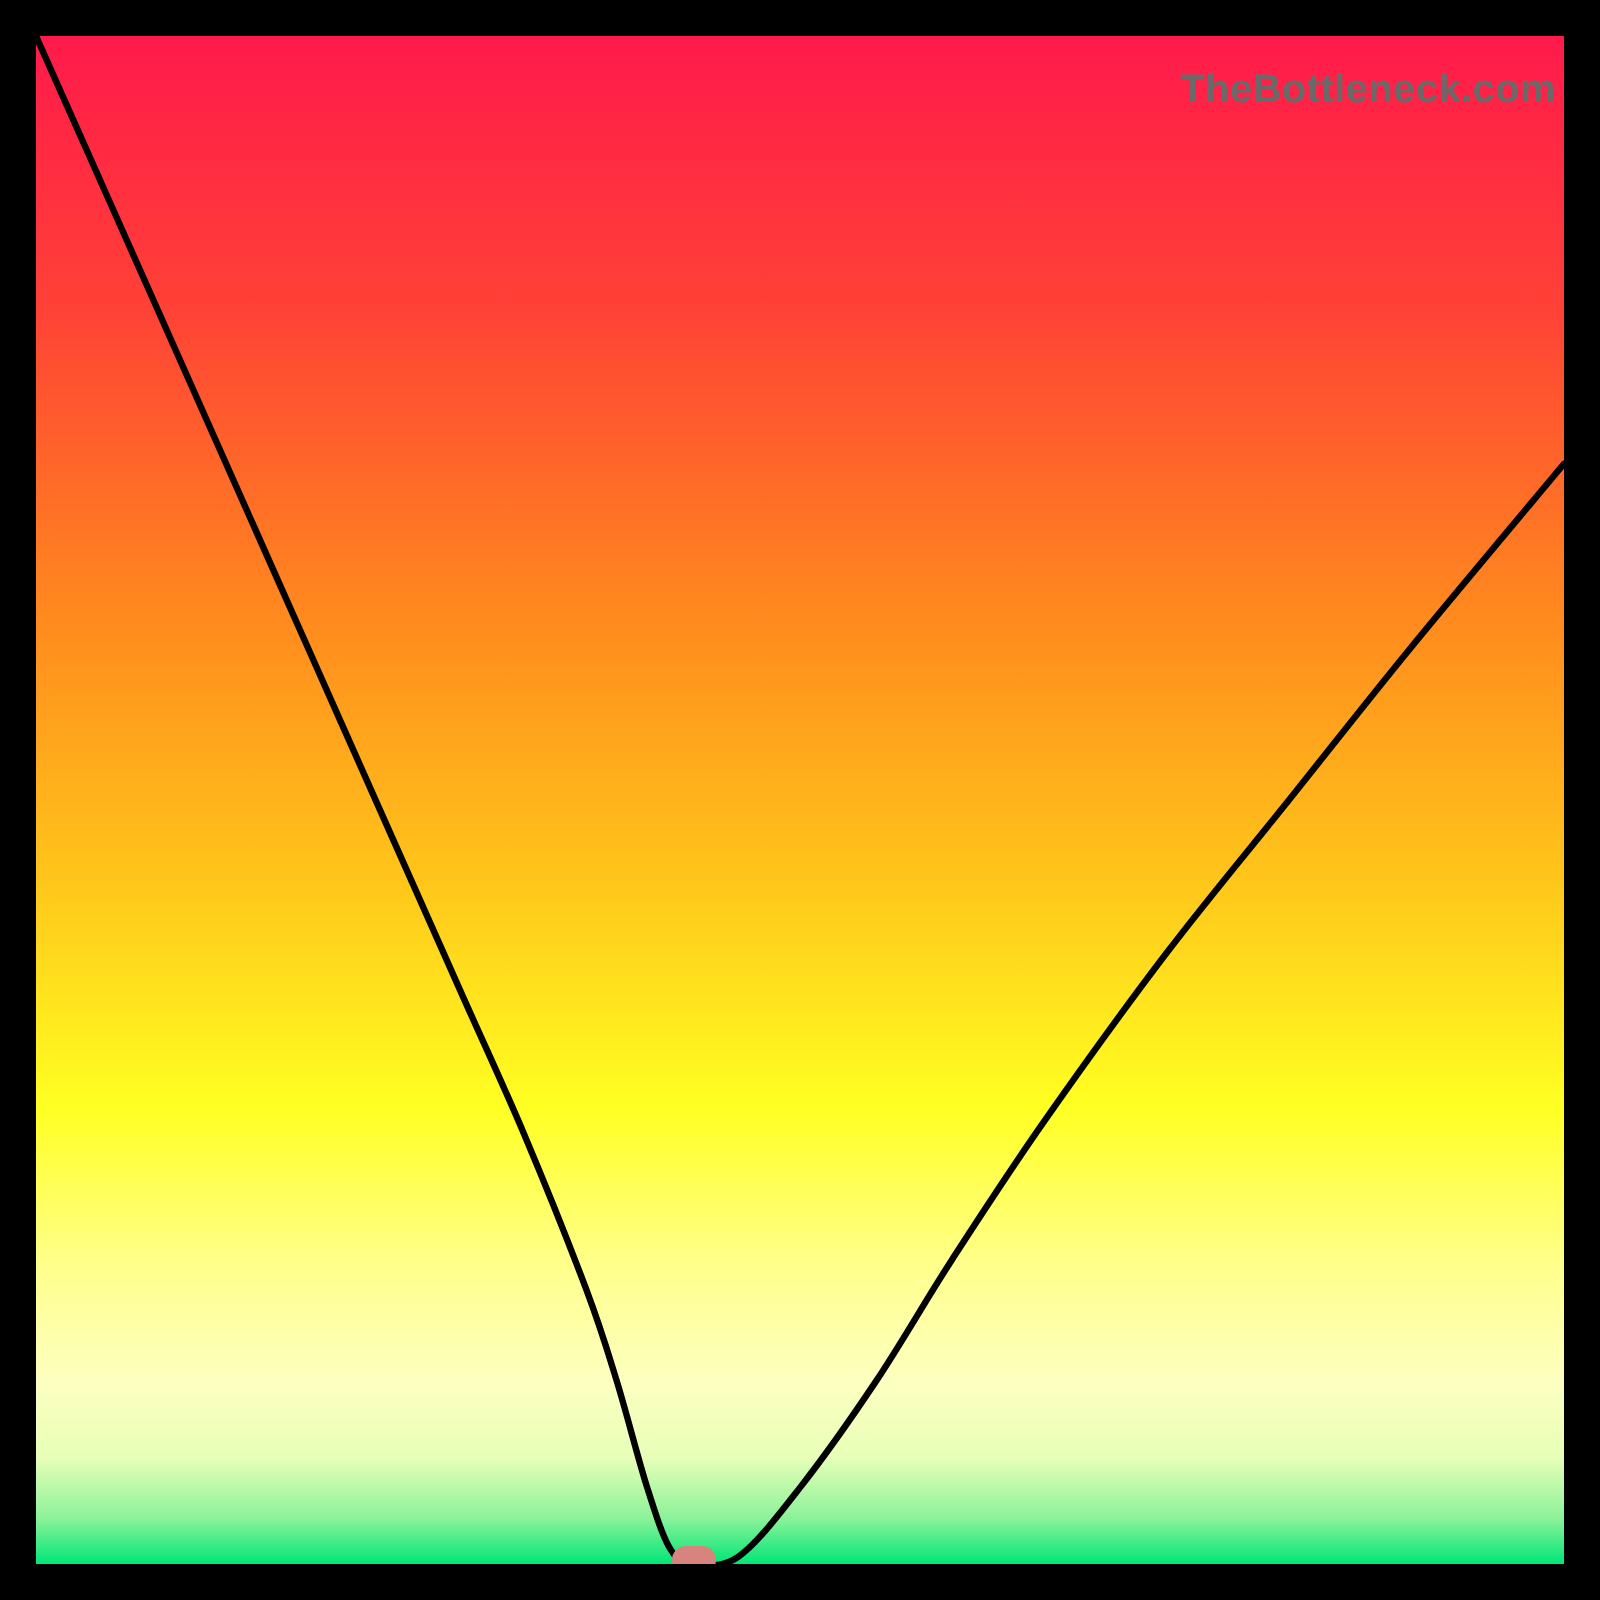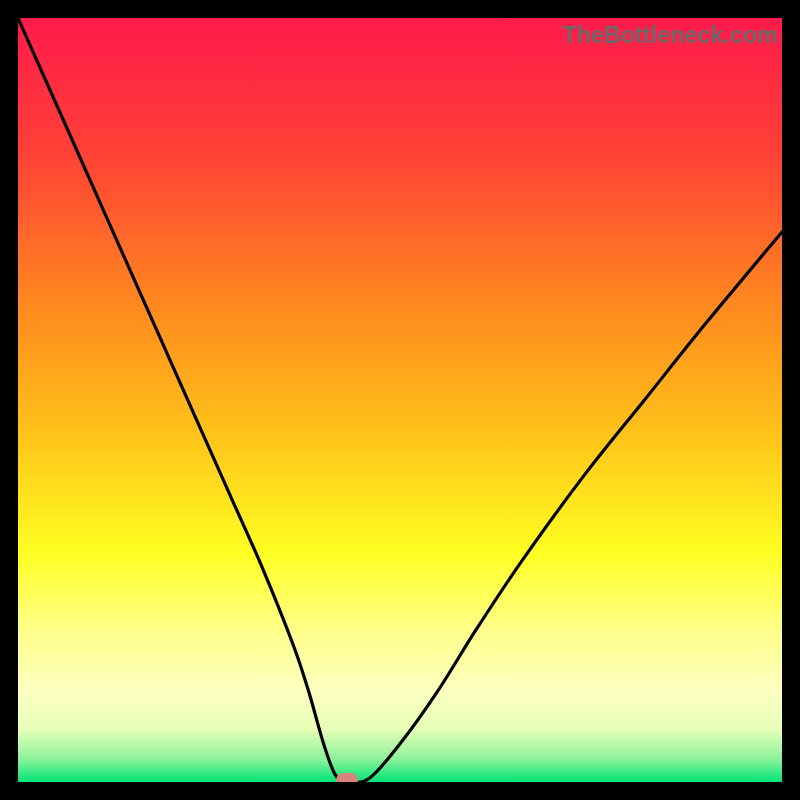--- a/index.html
+++ b/index.html
@@ -1,18 +1,18 @@
 <!DOCTYPE html>
 <html><head>
 <meta charset="utf-8">
 <style>
   html,body{margin:0;padding:0;width:800px;height:800px;background:#000;overflow:hidden;font-family:Arial,Helvetica,sans-serif}
   .frame{position:absolute;top:0;left:0;width:800px;height:800px;background:#000}
   .plot{position:absolute;top:18px;left:18px;width:764px;height:764px;overflow:hidden}
-  .watermark{position:absolute;top:4px;right:4px;font-size:23px;font-weight:600;color:#6a6a6a;letter-spacing:0.2px;z-index:5}
+  .watermark{position:absolute;top:16px;right:4px;font-size:20px;font-weight:600;color:#6a6a6a;letter-spacing:0.2px;z-index:5}
   .marker{position:absolute;width:22px;height:14px;border-radius:7px;background:#d8847e;z-index:4;transform:translate(-50%,-50%)}
   svg{position:absolute;top:0;left:0}
 </style>
 </head>
 <body>
 
 <div class="frame">
   <div class="plot">
 
     <svg width="764" height="764" viewBox="0 0 764 764" preserveAspectRatio="none">

